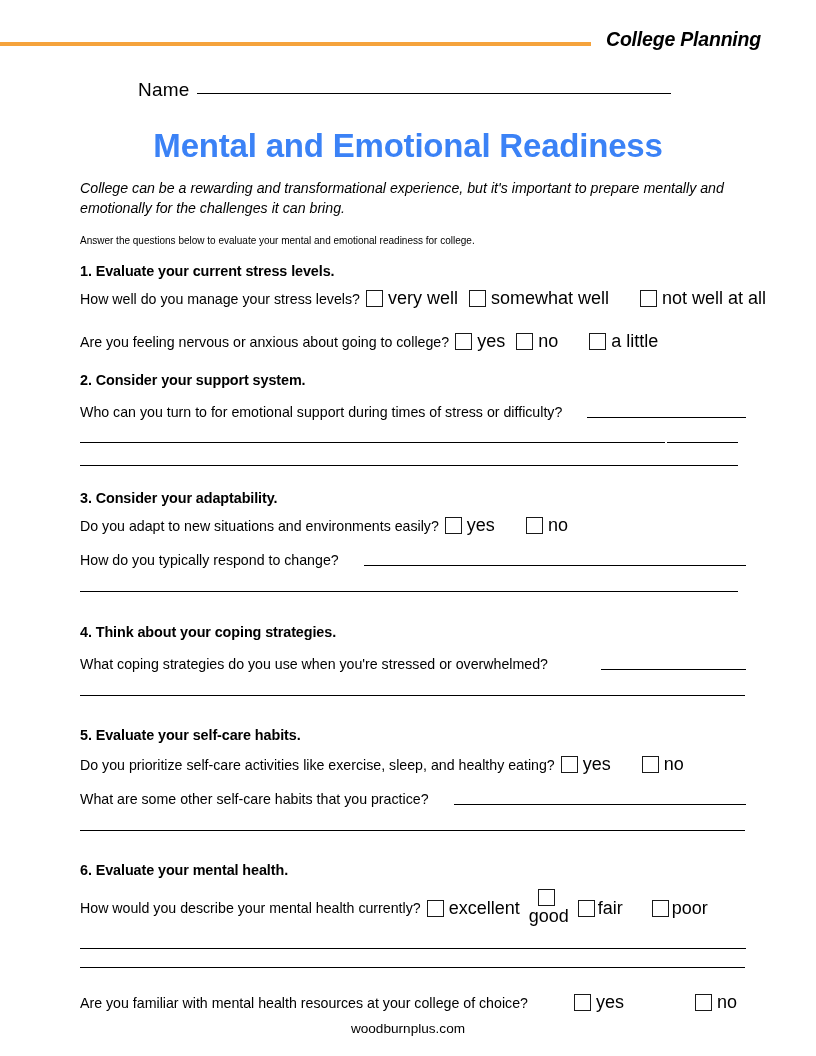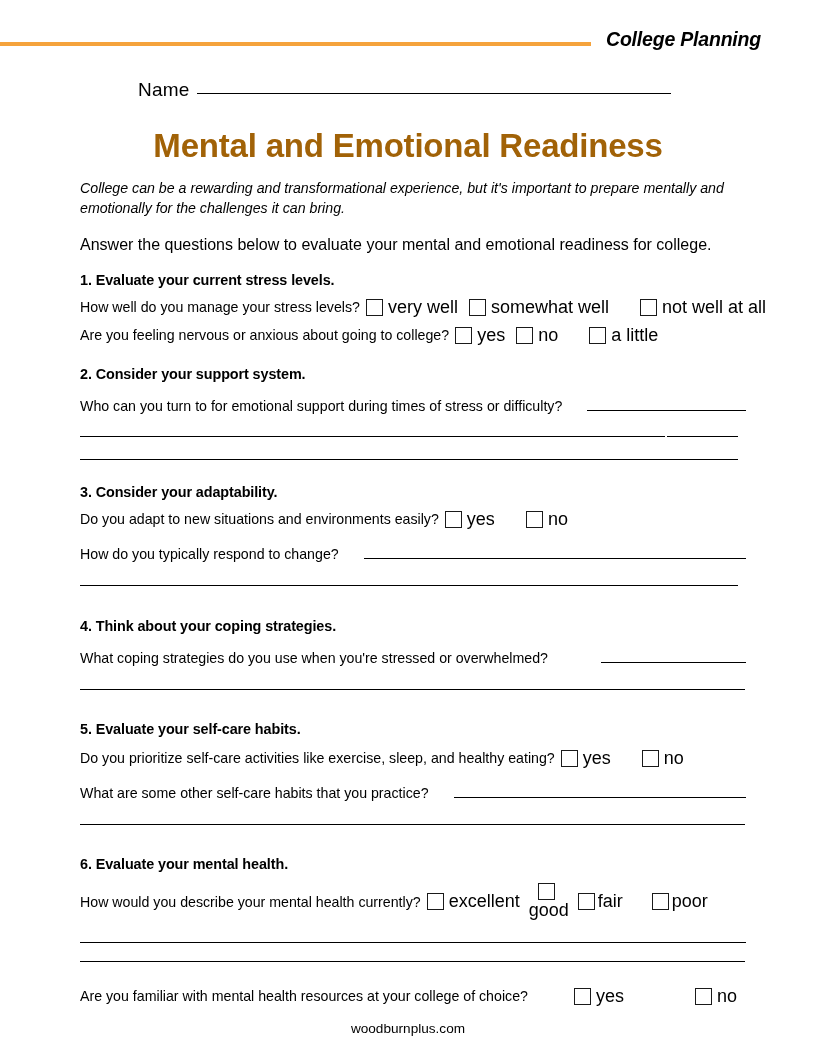--- a/index.html
+++ b/index.html
@@ -66,59 +66,59 @@
 
   
   .doc-title {
     position: absolute;
     top: 127px;
     left: 0;
     width: 816px;
     text-align: center;
     font-size: 33px;
     font-weight: bold;
-    color: #a16207;
+    color: #3b82f6;
     letter-spacing: -0.2px;
   }
 
   
   .sheet {
     position: absolute;
     left: 80px;
     top: 178px;
     width: 666px;
   }
   .intro {
     font-size: 14.2px;
     font-style: italic;
     line-height: 1.42;
     width: 652px;
     margin: 0;
   }
   .instruction {
-    font-size: 16px;
+    font-size: 10px;
     line-height: 1.4;
     margin: 16px 0 0 0;
   }
 
   .q-block { margin-top: 15px; }
   .q-heading {
     font-size: 14.4px;
     font-weight: bold;
     letter-spacing: -0.1px;
     margin: 0;
   }
   .q-row {
     display: flex;
     align-items: center;
     margin-top: 9px;
     font-size: 14.2px;
     white-space: nowrap;
   }
-  .q-row.tight { margin-top: 7px; }
+  .q-row.tight { margin-top: 22px; }
   .q-text { margin-right: 6px; }
 
   .opt {
     display: inline-flex;
     align-items: center;
     margin-right: 11px;
   }
   .opt:last-child { margin-right: 0; padding-left: 20px; }
   .checkbox {
     display: inline-block;

